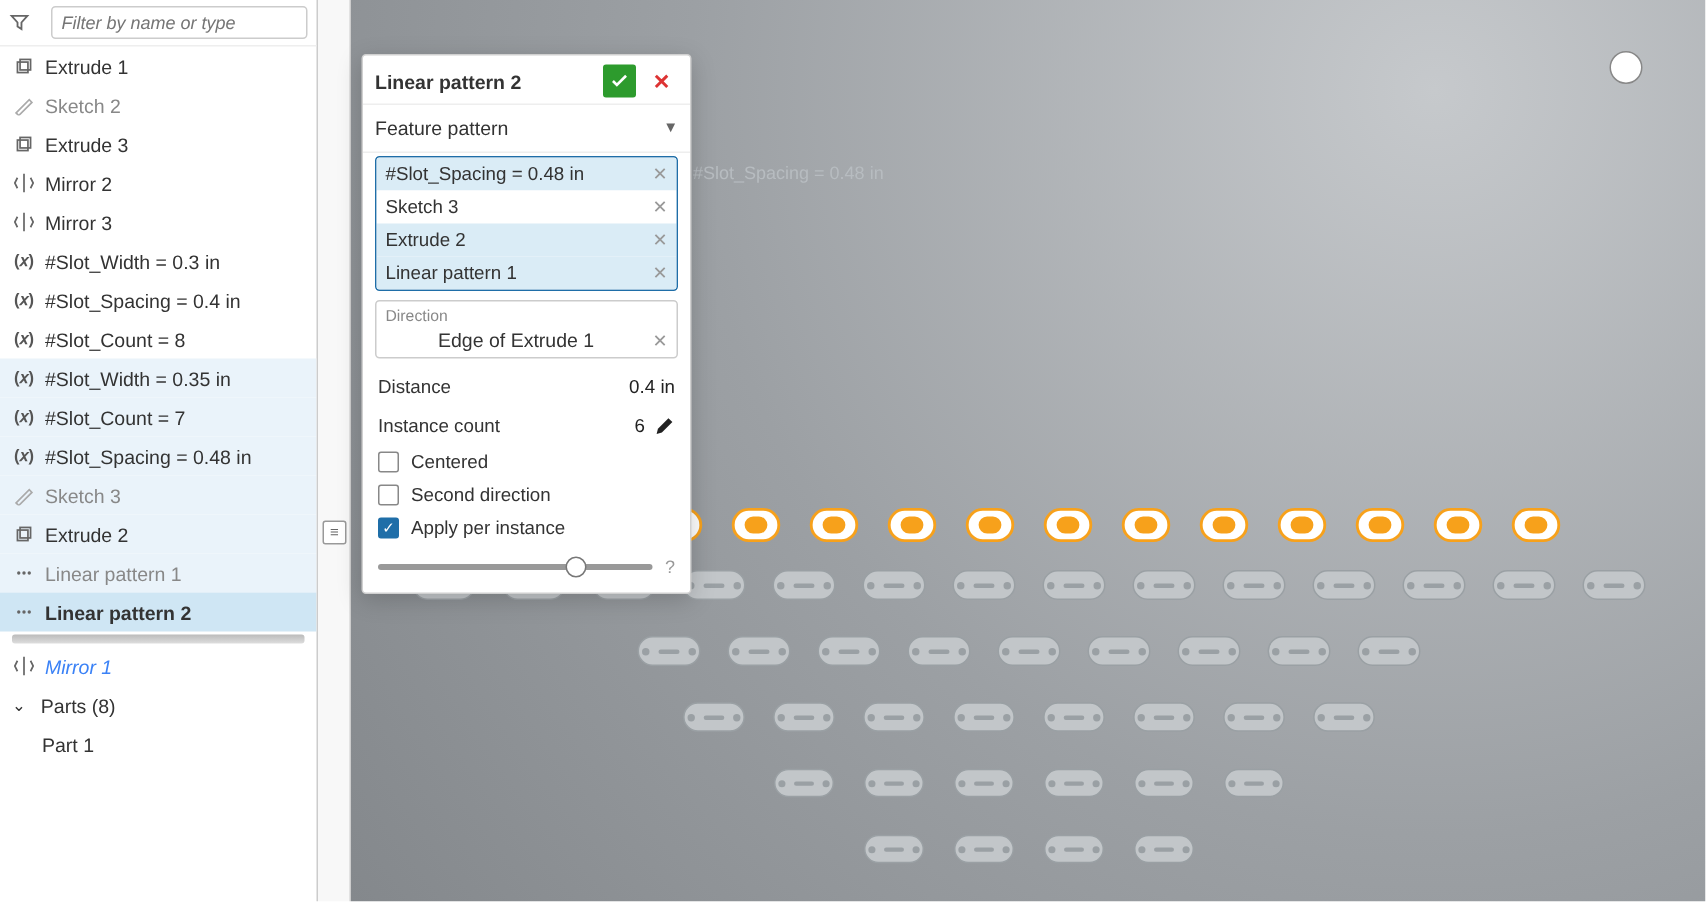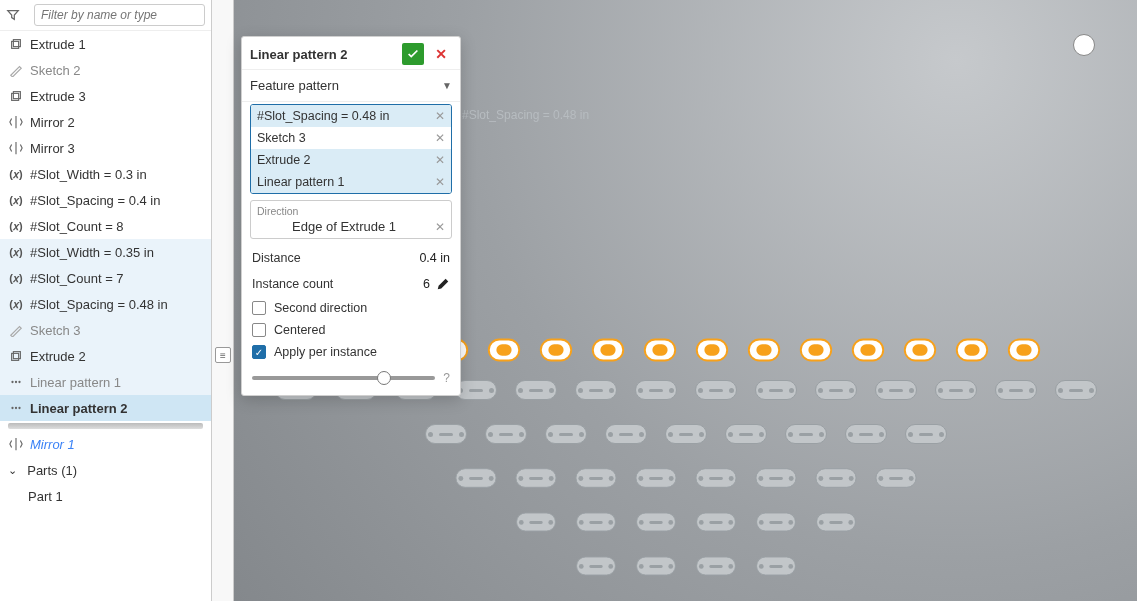--- a/index.html
+++ b/index.html
@@ -197,21 +197,21 @@
       <div class="tree-item suppressed">
         <span class="glyph">
           <svg width="14" height="14" viewBox="0 0 16 16">
             <path d="M8 1v14M3 4l-2 4 2 4M13 4l2 4-2 4" fill="none" stroke="#666" stroke-width="1.3"></path>
           </svg>
         </span>
         <span class="txt">Mirror 1</span>
       </div>
       <div class="tree-item">
         <span class="parts-caret">⌄</span>
-        <span>Parts (1)</span>
+        <span>Parts (8)</span>
       </div>
       <div class="tree-item tree-indent">
         <span>Part 1</span>
       </div>
     </div>
 </div>
 
 <div class="gutter">
   <div class="marker">≡</div>
 </div>
@@ -504,26 +504,26 @@
       <span class="v">6</span>
       <span class="pencil">
         <svg viewBox="0 0 16 16">
             <path d="M2 14l1-4 8-8 3 3-8 8-4 1z" fill="#222"></path>
           </svg>
       </span>
     </span>
   </div>
 
   <div class="chk-row">
+    <span class="chk" id="chk-centered"></span>
+    <span>Centered</span>
+  </div>
+  <div class="chk-row">
     <span class="chk" id="chk-second"></span>
     <span>Second direction</span>
-  </div>
-  <div class="chk-row">
-    <span class="chk" id="chk-centered"></span>
-    <span>Centered</span>
   </div>
   <div class="chk-row">
     <span class="chk on" id="chk-perinst">✓</span>
     <span>Apply per instance</span>
   </div>
 
   <div class="slider-row">
     <div class="slider">
       <div class="knob" id="slider-knob" style="left: 68%;"></div>
     </div>

